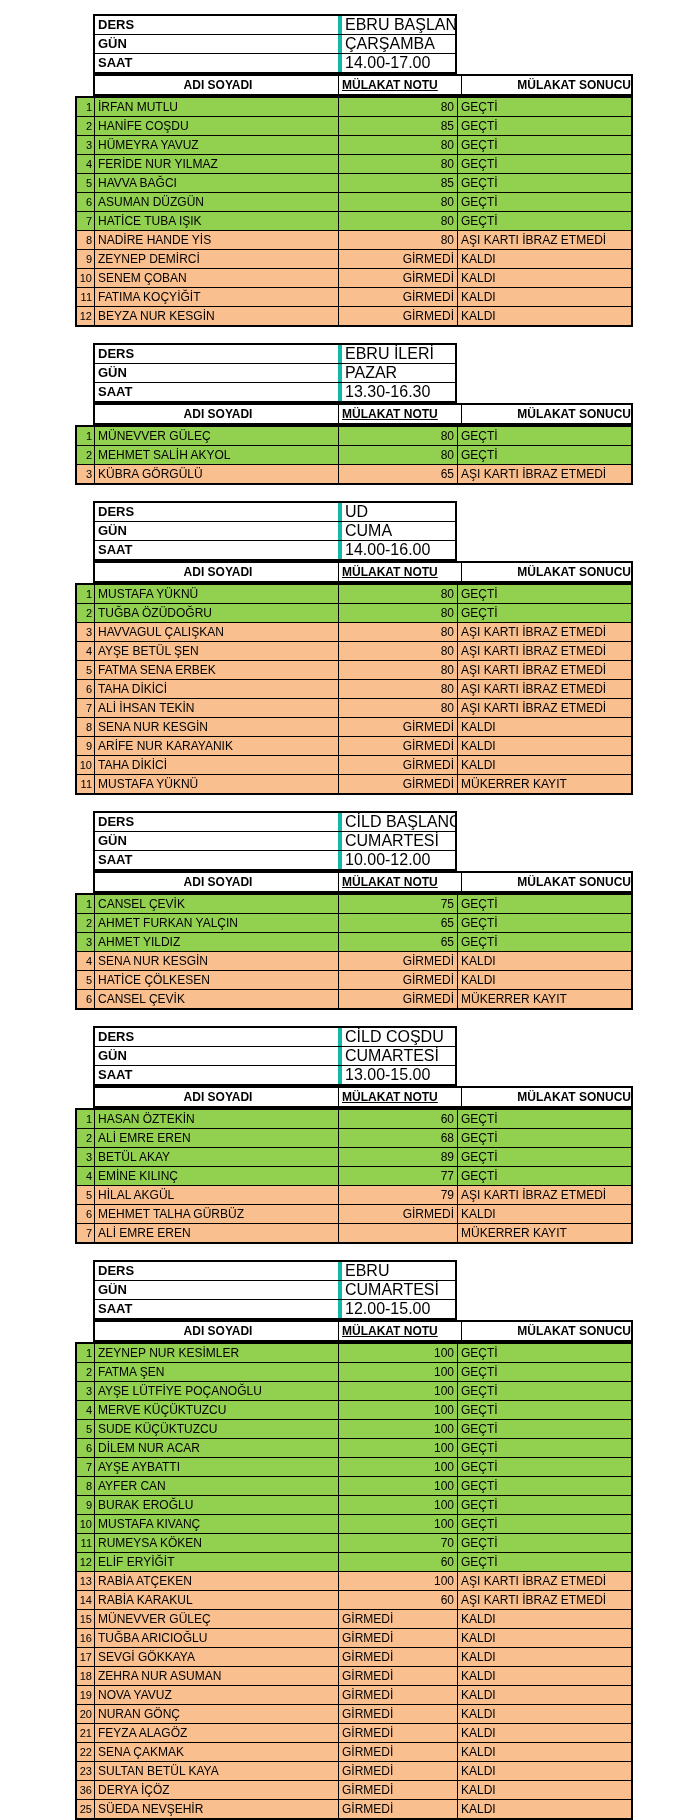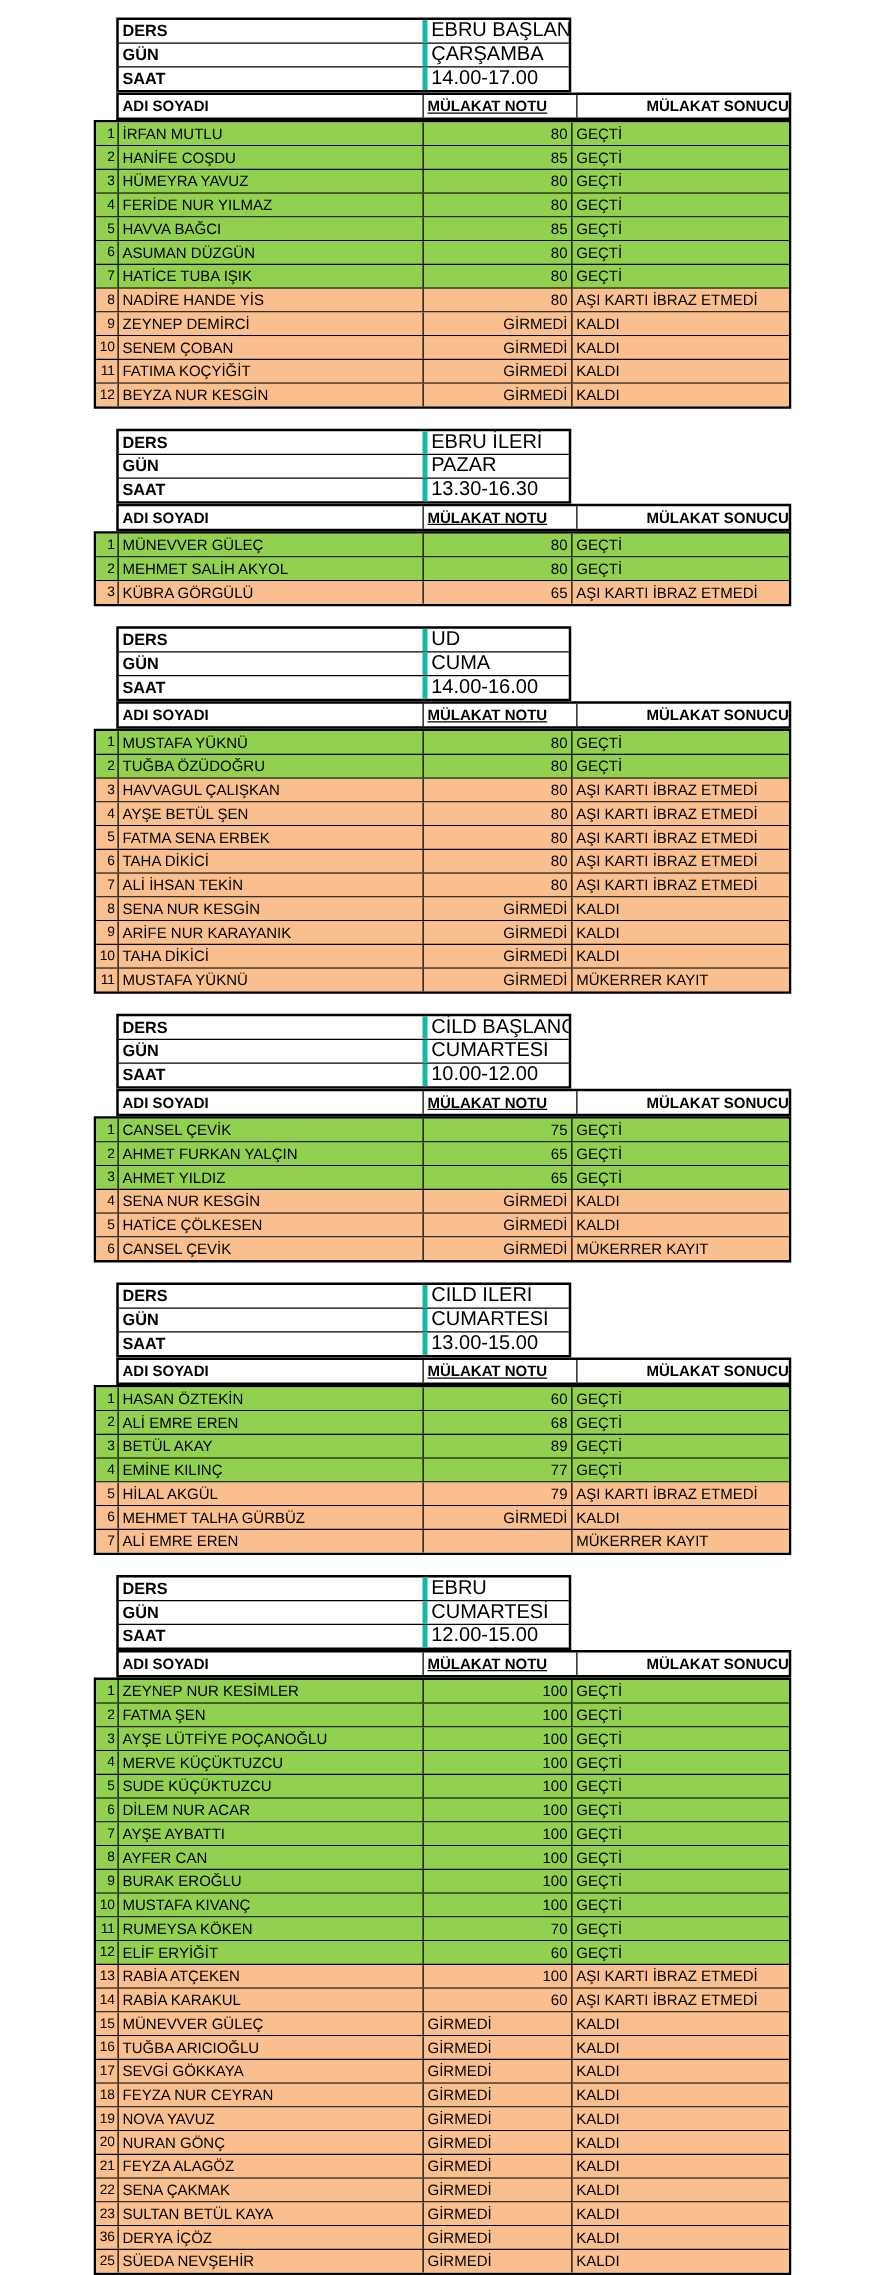--- a/index.html
+++ b/index.html
@@ -56,21 +56,21 @@
     display: flex;
     width: 540px;
     margin-left: 18px;
     height: 22px;
     line-height: 18px;
     border: 2px solid #000;
     background: #fff;
     font-weight: bold;
     font-size: 12px;
   }
-  .colhdr-name  { width: 240px; border-right: 1px solid #000; padding-left: 3px; }
+  .colhdr-name  { width: 240px; border-right: 1px solid #000; padding-left: 3px; text-align: center; }
   .colhdr-grade { width: 119px; border-right: 1px solid #000; padding-left: 3px; text-decoration: underline; }
   .colhdr-result{ flex: 1; padding-left: 3px; text-align: right; }
 
   
   .data-block {
     box-sizing: border-box;
     width: 558px;
     border: 2px solid #000;
   }
   .data-row {
@@ -400,21 +400,21 @@
             <div class="cell-name">CANSEL ÇEVİK</div>
             <div class="cell-grade">GİRMEDİ</div>
             <div class="cell-result">MÜKERRER KAYIT</div>
           </div>
         </div>
       </div>
       <div class="table-block">
         <div class="meta-block">
           <div class="meta-row">
             <div class="meta-label">DERS</div>
-            <div class="meta-value">CİLD İLERİ</div>
+            <div class="meta-value">CİLD COŞDU</div>
           </div>
           <div class="meta-row">
             <div class="meta-label">GÜN</div>
             <div class="meta-value">CUMARTESİ</div>
           </div>
           <div class="meta-row">
             <div class="meta-label">SAAT</div>
             <div class="meta-value">13.00-15.00</div>
           </div>
         </div>
@@ -586,21 +586,21 @@
             <div class="cell-result">KALDI</div>
           </div>
           <div class="data-row row-fail">
             <div class="cell-no">17</div>
             <div class="cell-name">SEVGİ GÖKKAYA</div>
             <div class="cell-grade align-left">GİRMEDİ</div>
             <div class="cell-result">KALDI</div>
           </div>
           <div class="data-row row-fail">
             <div class="cell-no">18</div>
-            <div class="cell-name">FEYZA NUR CEYRAN</div>
+            <div class="cell-name">ZEHRA NUR ASUMAN</div>
             <div class="cell-grade align-left">GİRMEDİ</div>
             <div class="cell-result">KALDI</div>
           </div>
           <div class="data-row row-fail">
             <div class="cell-no">19</div>
             <div class="cell-name">NOVA YAVUZ</div>
             <div class="cell-grade align-left">GİRMEDİ</div>
             <div class="cell-result">KALDI</div>
           </div>
           <div class="data-row row-fail">

